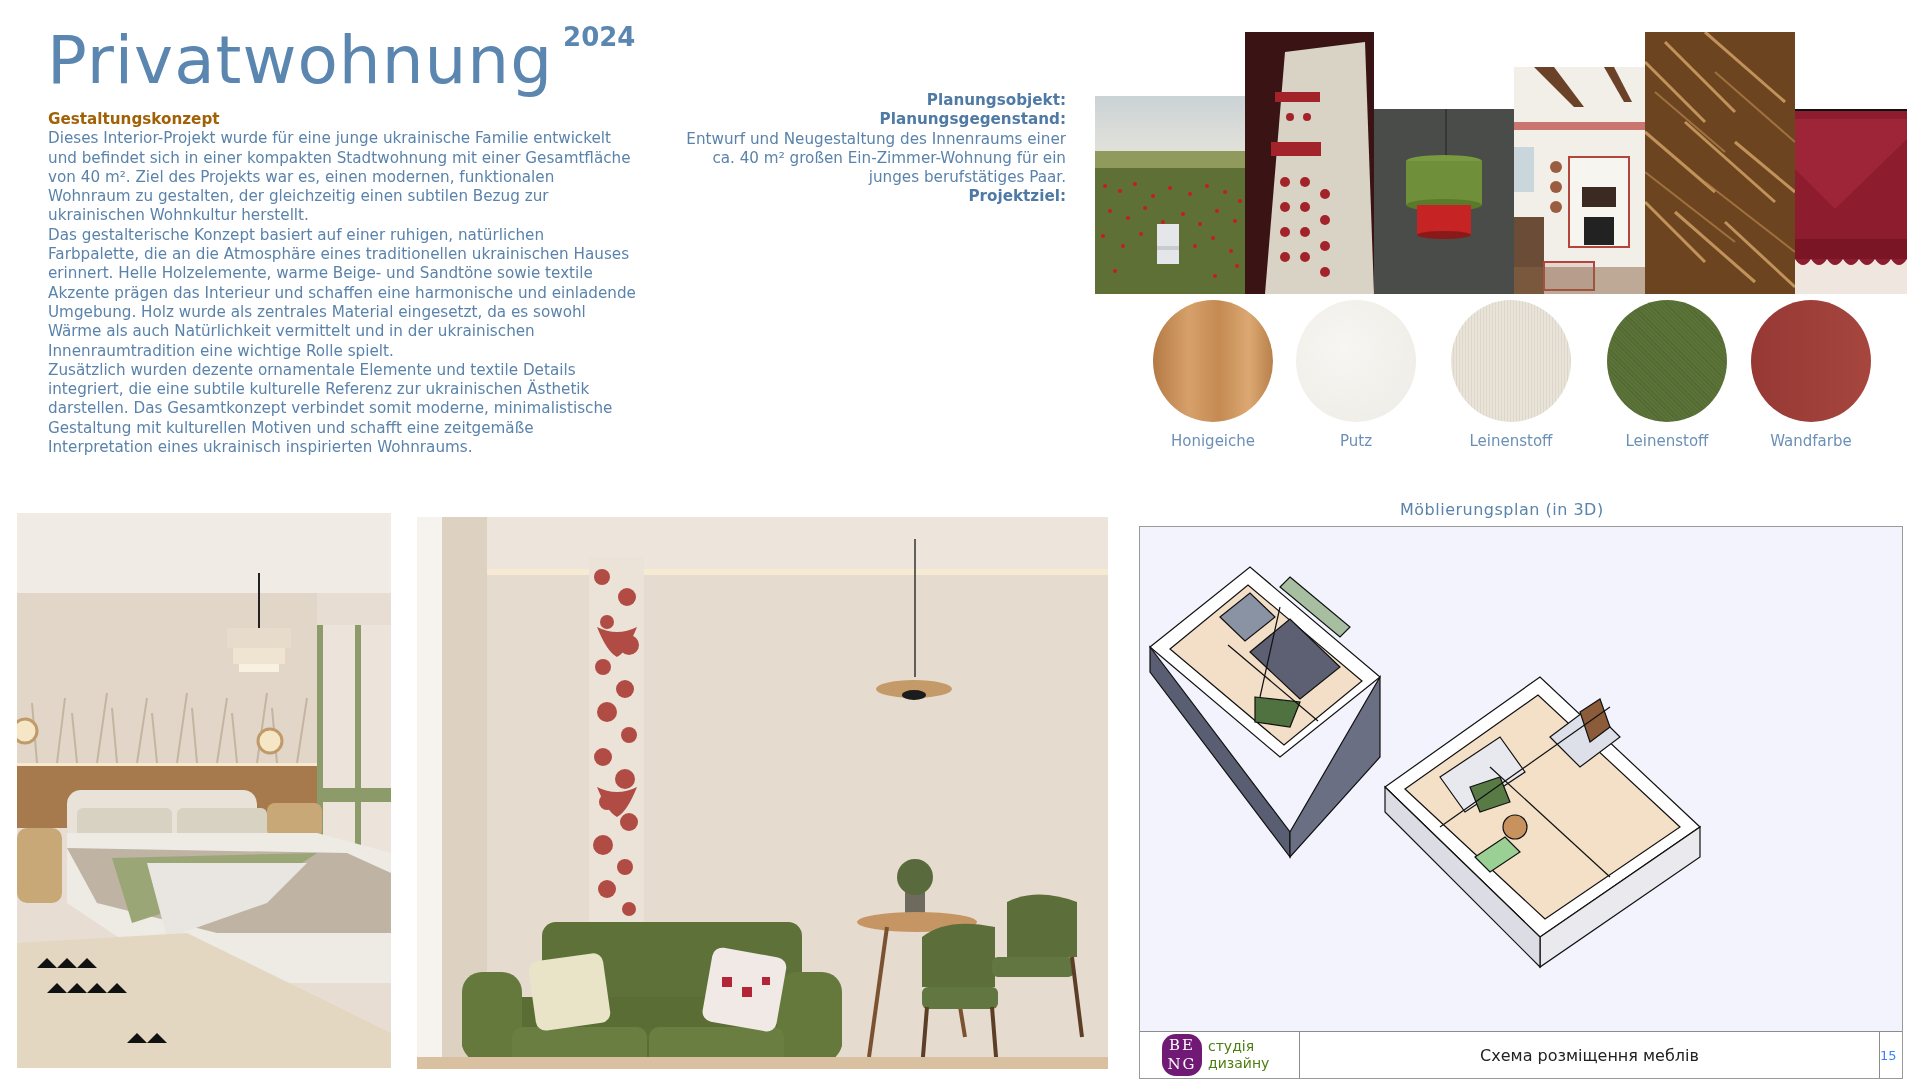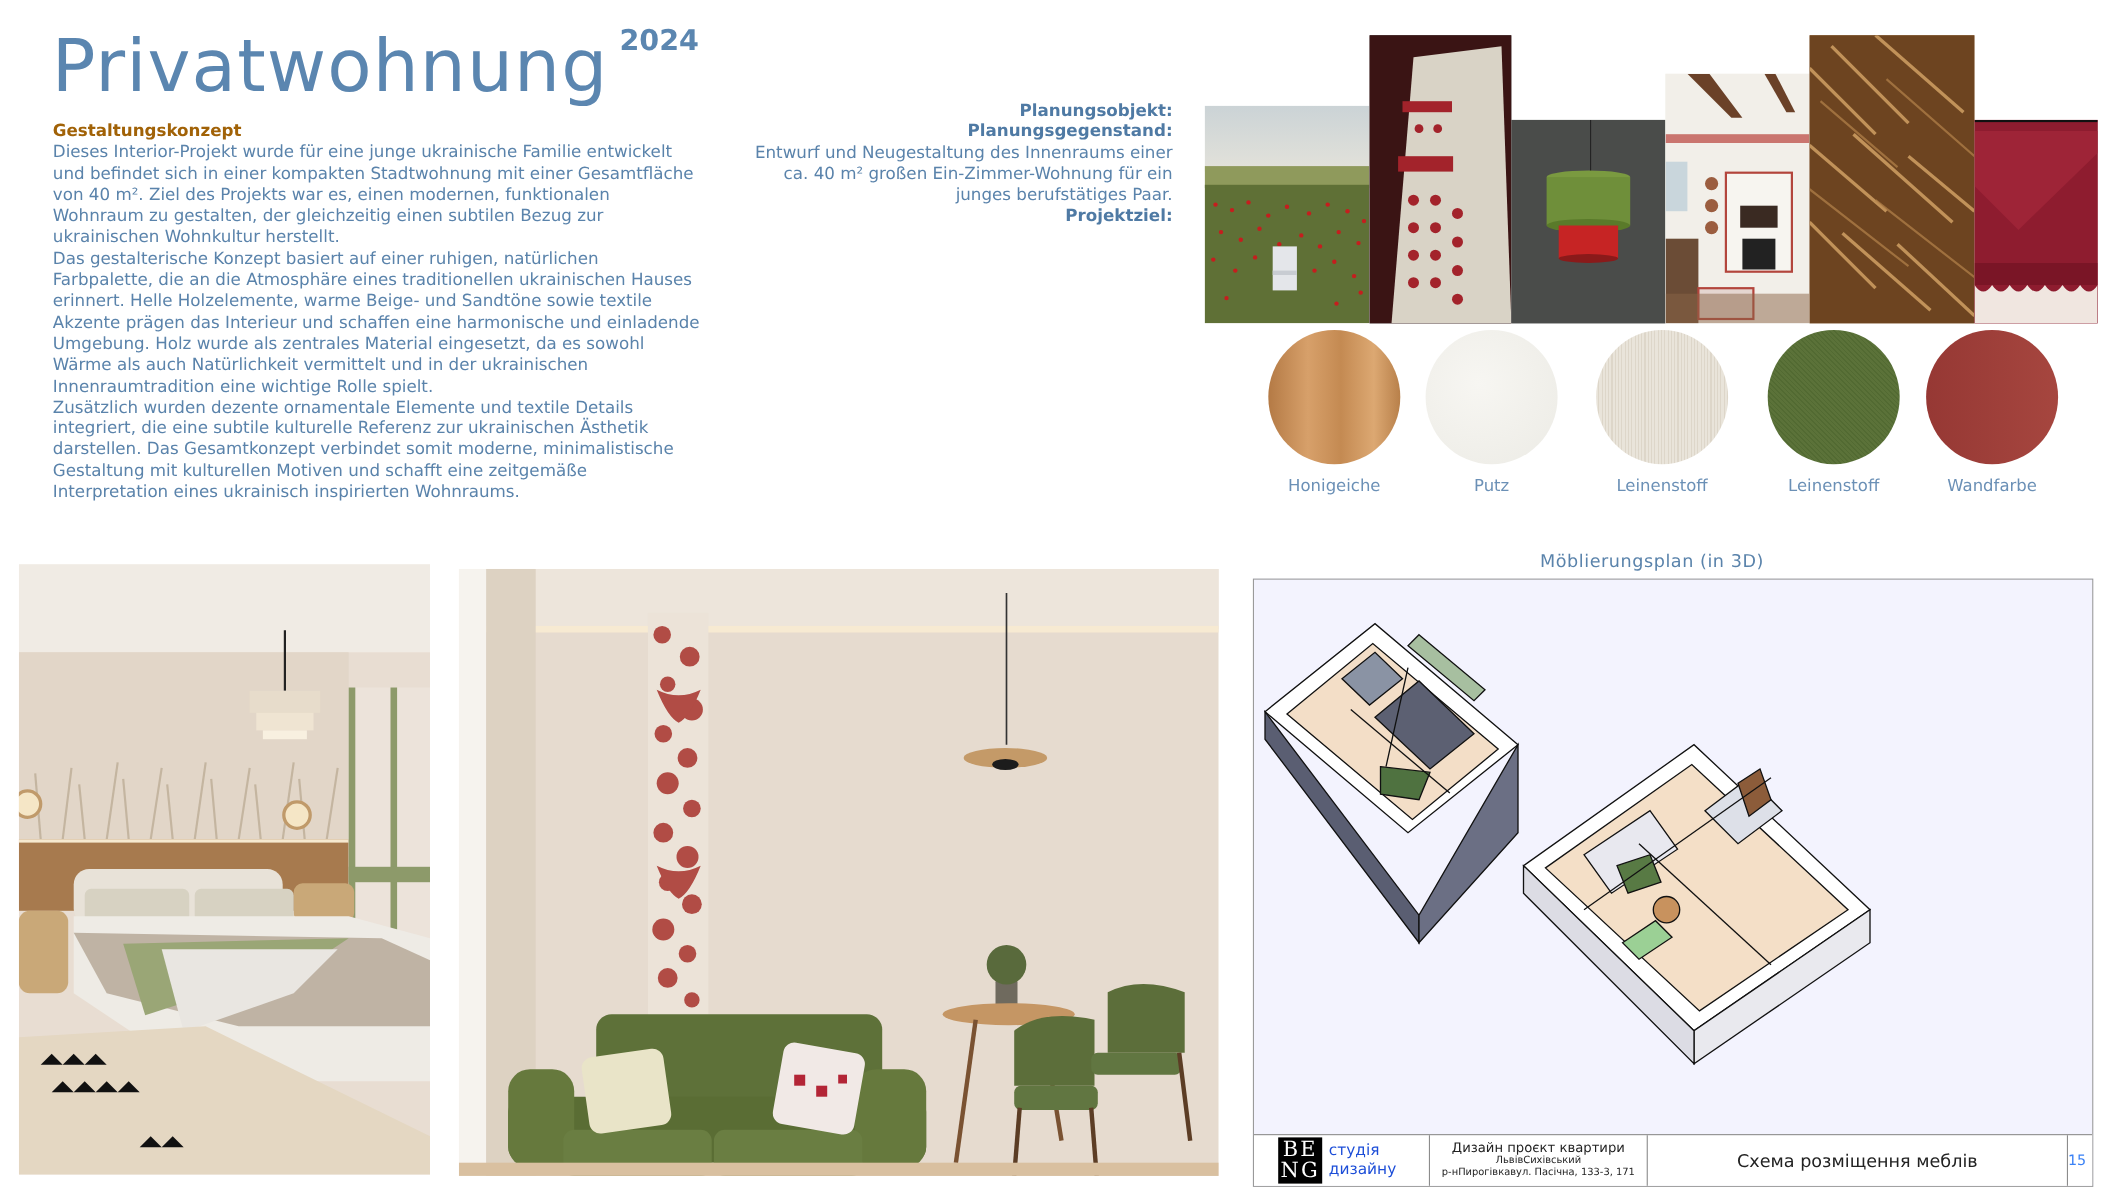--- a/index.html
+++ b/index.html
@@ -27,22 +27,22 @@
 
     .photo { position: absolute; overflow: hidden; }
     .photo-bed { left: 17px; top: 513px; width: 374px; height: 555px; }
     .photo-living { left: 417px; top: 517px; width: 691px; height: 552px; }
 
     .plan-title { position: absolute; left: 1400px; top: 500px; font-size: 16px; color: #5a83ab; letter-spacing: 0.5px; }
     .plan-frame { position: absolute; left: 1139px; top: 526px; width: 764px; height: 553px; border: 1px solid #9a9a9a; background: #f3f3fe; }
     .plan-canvas { position: absolute; left: 0; top: 0; width: 762px; height: 505px; }
     .plan-footer { position: absolute; left: 0; bottom: 0; width: 762px; height: 47px; border-top: 1px solid #8c8c8c; background: #ffffff; display: flex; }
     .pf-logo { width: 160px; border-right: 1px solid #8c8c8c; display: flex; align-items: center; padding-left: 22px; }
-    .pf-logo .mark { width: 40px; height: 42px; background: #000000; color: #fff; font-family: "DejaVu Serif", serif; font-size: 19px; line-height: 19px; text-align: center; padding-top: 2px; letter-spacing: 2px; }
-    .pf-logo .studio { font-size: 14px; color: #1d4ed8; margin-left: 6px; line-height: 17px; }
+    .pf-logo .mark { width: 40px; height: 42px; background: #701a75; color: #fff; font-family: "DejaVu Serif", serif; font-size: 15px; line-height: 19px; text-align: center; padding-top: 2px; letter-spacing: 2px; border-radius: 14px; }
+    .pf-logo .studio { font-size: 14px; color: #4d7c0f; margin-left: 6px; line-height: 17px; }
     .pf-project { width: 198px; border-right: 1px solid #8c8c8c; text-align: center; color: #222; padding-top: 4px; }
     .pf-project .t1 { font-size: 12px; }
     .pf-project .t2 { font-size: 9px; line-height: 11px; }
     .pf-sheet { flex: 1; border-right: 1px solid #8c8c8c; text-align: center; font-size: 16px; color: #222; line-height: 47px; }
     .pf-num { width: 22px; text-align: left; font-size: 13px; color: #3b82f6; line-height: 47px; }
   </style>
 </head>
 <body>
 
 <div class="title-wrap">
@@ -380,21 +380,16 @@
     <div class="pf-logo">
       <div class="mark">
         <div>BE</div>
         <div>NG</div>
       </div>
       <div class="studio">
         <div>студія</div>
         <div>дизайну</div>
       </div>
     </div>
-    <div class="pf-project">
-      <div class="t1">Дизайн проєкт квартири</div>
-      <div class="t2">ЛьвівСихівський</div>
-      <div class="t2">р-нПирогівкавул. Пасічна, 133-3, 171</div>
-    </div>
     <div class="pf-sheet">Схема розміщення меблів</div>
     <div class="pf-num">15</div>
   </div>
 </div>
 
 </body></html>

